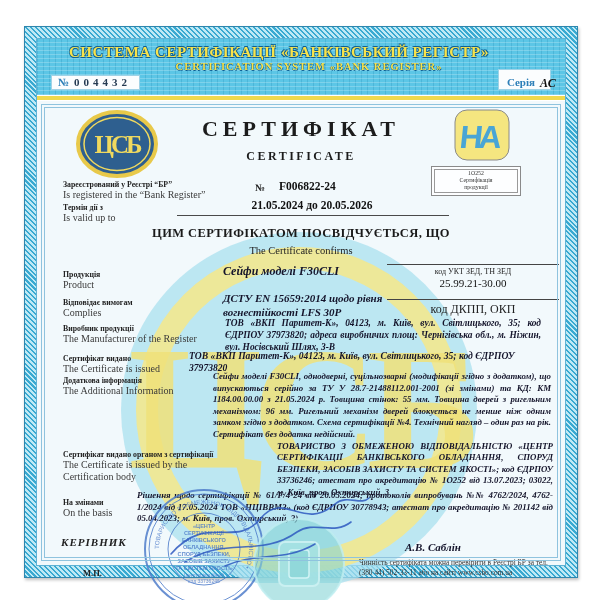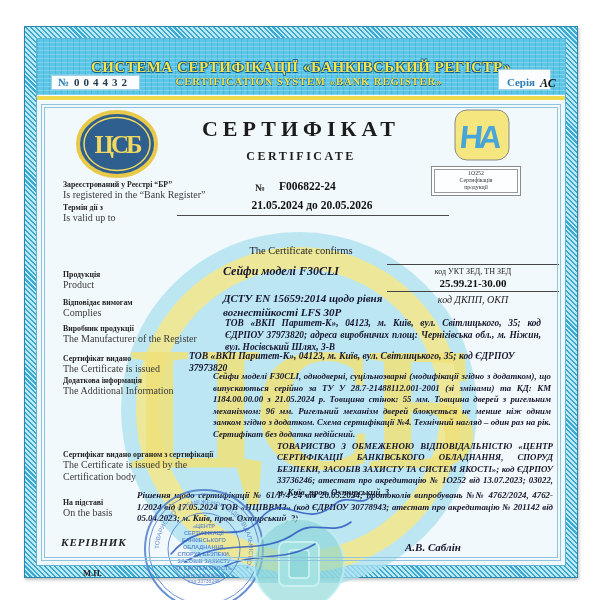--- a/index.html
+++ b/index.html
@@ -14,23 +14,23 @@
         box-shadow:1px 2px 3px rgba(0,0,0,.25);}
   .cert-inner{position:absolute;left:11px;top:11px;right:11px;bottom:11px;
         background:#f2f9fc;border:1px solid #5fb2d4;}
 
   
   .band{position:absolute;left:0;top:0;right:0;height:56px;
         background-color:#5cc6e6;
         background-image:
           repeating-linear-gradient(0deg, rgba(255,255,255,.22) 0 1px, transparent 1px 4px),
           repeating-linear-gradient(90deg, rgba(35,140,180,.28) 0 1px, transparent 1px 6px);}
-  .band-title-uk{margin-top:20px;text-align:center;font-weight:bold;font-size:15px;
+  .band-title-uk{margin-top:5px;text-align:left;font-weight:bold;font-size:15px;
         letter-spacing:.5px;color:#f8e34b;
-        text-shadow:.6px .6px 0 #0e5f93,-.6px -.6px 0 #0e5f93,.6px -.6px 0 #0e5f93,-.6px .6px 0 #0e5f93;}
+        text-shadow:.6px .6px 0 #0e5f93,-.6px -.6px 0 #0e5f93,.6px -.6px 0 #0e5f93,-.6px .6px 0 #0e5f93;padding-left:32px;}
   .band-title-en{text-align:center;font-weight:bold;font-size:10.5px;letter-spacing:1px;color:#f8e34b;
         text-shadow:.5px .5px 0 #0e5f93,-.5px -.5px 0 #0e5f93;padding-left:16px;}
   .num-box{position:absolute;left:14px;bottom:5px;background:#fbfdfe;border:1px solid #9fd2e6;
         padding:0 8px 1px 6px;font-size:11px;}
   .num-box .sign{color:#2d7fb8;font-weight:bold;margin-right:5px;}
   .num-box .digits{color:#253a52;font-weight:bold;letter-spacing:4px;}
   .series-box{position:absolute;right:14px;bottom:5px;background:#fbfdfe;border:1px solid #9fd2e6;
         padding:6px 10px 1px 8px;font-size:11px;}
   .series-box .lbl{color:#2d7fb8;font-weight:bold;margin-right:5px;}
   .series-box .val{color:#111;font-weight:bold;font-size:12px;}
@@ -65,22 +65,22 @@
         font-weight:bold;font-size:11.5px;color:#111;}
   .dates-line{position:absolute;left:140px;top:115px;width:272px;height:1px;background:#4a4a4a;}
 
   .confirm-uk{position:absolute;left:60px;right:60px;top:126px;text-align:center;
         font-weight:bold;font-size:12.5px;letter-spacing:.4px;color:#1a1a1a;}
   .confirm-en{position:absolute;left:60px;right:60px;top:145px;text-align:center;
         font-size:10.5px;color:#222;}
 
   .codes{position:absolute;left:350px;top:164px;width:172px;text-align:center;color:#222;}
   .codes .t{border-top:1px solid #444;padding-top:2px;font-size:8px;}
-  .codes .v{font-weight:bold;font-size:11px;color:#111;padding:1px 0 2px;border-bottom:1px solid #444;}
-  .codes .b{padding-top:2px;font-size:10px;font-style:italic;}
+  .codes .v{font-weight:normal;font-size:11px;color:#111;padding:1px 0 10px;border-bottom:1px solid #444;}
+  .codes .b{padding-top:2px;font-size:12px;}
 
   .stamp,.holo,.sig{position:absolute;}
   .head-label{position:absolute;left:24px;top:436px;font-weight:bold;font-style:italic;
         font-size:11px;letter-spacing:1px;color:#222;}
   .mp{position:absolute;left:46px;top:468px;font-weight:bold;font-size:8.5px;color:#222;}
   .signer{position:absolute;left:368px;top:441px;font-weight:bold;font-style:italic;
         font-size:11px;color:#14142b;}
   .verify{position:absolute;left:322px;top:458px;width:192px;font-size:7.4px;line-height:1.35;color:#333;}
 </style>
 </head>
@@ -140,20 +140,21 @@
         <div class="reg-sign">№</div>
         <div class="reg-num">F006822-24</div>
 
         <div class="lab" style="top:103px;">
           <div class="uk">Термін дії з</div>
           <div class="en">Is valid up to</div>
         </div>
         <div class="dates">21.05.2024 до 20.05.2026</div>
         <div class="dates-line"></div>
 
+        <div class="confirm-uk">ЦИМ СЕРТИФІКАТОМ ПОСВІДЧУЄТЬСЯ, ЩО</div>
         <div class="confirm-en">The Certificate confirms</div>
 
         <div class="lab" style="top:170px;">
           <div class="uk">Продукція</div>
           <div class="en">Product</div>
         </div>
         <div class="val" style="left:186px;top:164px;font-size:12px;">Сейфи моделі F30CLI</div>
         <div class="codes">
           <div class="t">код УКТ ЗЕД, ТН ЗЕД</div>
           <div class="v">25.99.21-30.00</div>
@@ -184,28 +185,29 @@
         </div>
         <div class="val" style="left:176px;top:271px;width:338px;font-size:8.8px;text-align:justify;line-height:1.32;">Сейфи моделі F30CLI, однодверні, суцільнозварні (модифікації згідно з додатком), що випускаються серійно за ТУ У 28.7-21488112.001-2001 (зі змінами) та КД: КМ 1184.00.00.00 з 21.05.2024 р. Товщина стінок: 55 мм. Товщина дверей з ригельним механізмом: 96 мм. Ригельний механізм дверей блокується не менше ніж одним замком згідно з додатком. Схема сертифікації №4. Технічний нагляд – один раз на рік. Сертифікат без додатка недійсний.</div>
 
         <div class="lab" style="top:350px;width:170px;">
           <div class="uk">Сертифікат видано органом з сертифікації</div>
           <div class="en">The Certificate is issued by the Certification body</div>
         </div>
         <div class="val" style="left:240px;top:341px;width:276px;font-size:8.8px;text-align:justify;line-height:1.3;">ТОВАРИСТВО З ОБМЕЖЕНОЮ ВІДПОВІДАЛЬНІСТЮ «ЦЕНТР СЕРТИФІКАЦІЇ БАНКІВСЬКОГО ОБЛАДНАННЯ, СПОРУД БЕЗПЕКИ, ЗАСОБІВ ЗАХИСТУ ТА СИСТЕМ ЯКОСТІ»; код ЄДРПОУ 33736246; атестат про акредитацію № 1О252 від 13.07.2023; 03022, м. Київ, пров. Охтирський, 3</div>
 
         <div class="lab" style="top:398px;">
-          <div class="uk">На підставі</div>
+          <div class="uk">На змінами</div>
           <div class="en">On the basis</div>
         </div>
         <div class="val" style="left:100px;top:390px;width:416px;font-size:8.9px;text-align:justify;line-height:1.3;">Рішення щодо сертифікації № 61/F/4-24 від 20.05.2024; протоколів випробувань №№ 4762/2024, 4762-1/2024 від 17.05.2024 ТОВ «НЦІВВМЗ» (код ЄДРПОУ 30778943; атестат про акредитацію № 201142 від 05.04.2023; м. Київ, пров. Охтирський, 3)</div>
 
         <div class="head-label">КЕРІВНИК</div>
         <div class="mp">М.П.</div>
         <div class="signer">А.В. Саблін</div>
+        <div class="verify">Чинність сертифіката можна перевірити в Реєстрі БР за тел.(380 44) 502-33-11 або на сайті www.csbo.com.ua</div>
 
         <svg class="stamp" style="left:104px;top:386px;" width="126" height="126" viewBox="0 0 126 126">
           <g opacity="0.82">
             <circle cx="63" cy="63" r="59" fill="none" stroke="#4a79c9" stroke-width="2"></circle>
             <circle cx="63" cy="63" r="55" fill="none" stroke="#4a79c9" stroke-width="1"></circle>
             <circle cx="63" cy="63" r="36" fill="none" stroke="#4a79c9" stroke-width="1"></circle>
             <defs>
                 <path id="ringPath" d="M63,63 m-45,0 a45,45 0 1,1 90,0 a45,45 0 1,1 -90,0"></path>
               </defs>
             <text font-family="Liberation Sans, sans-serif" font-size="6.2" fill="#4a79c9">

